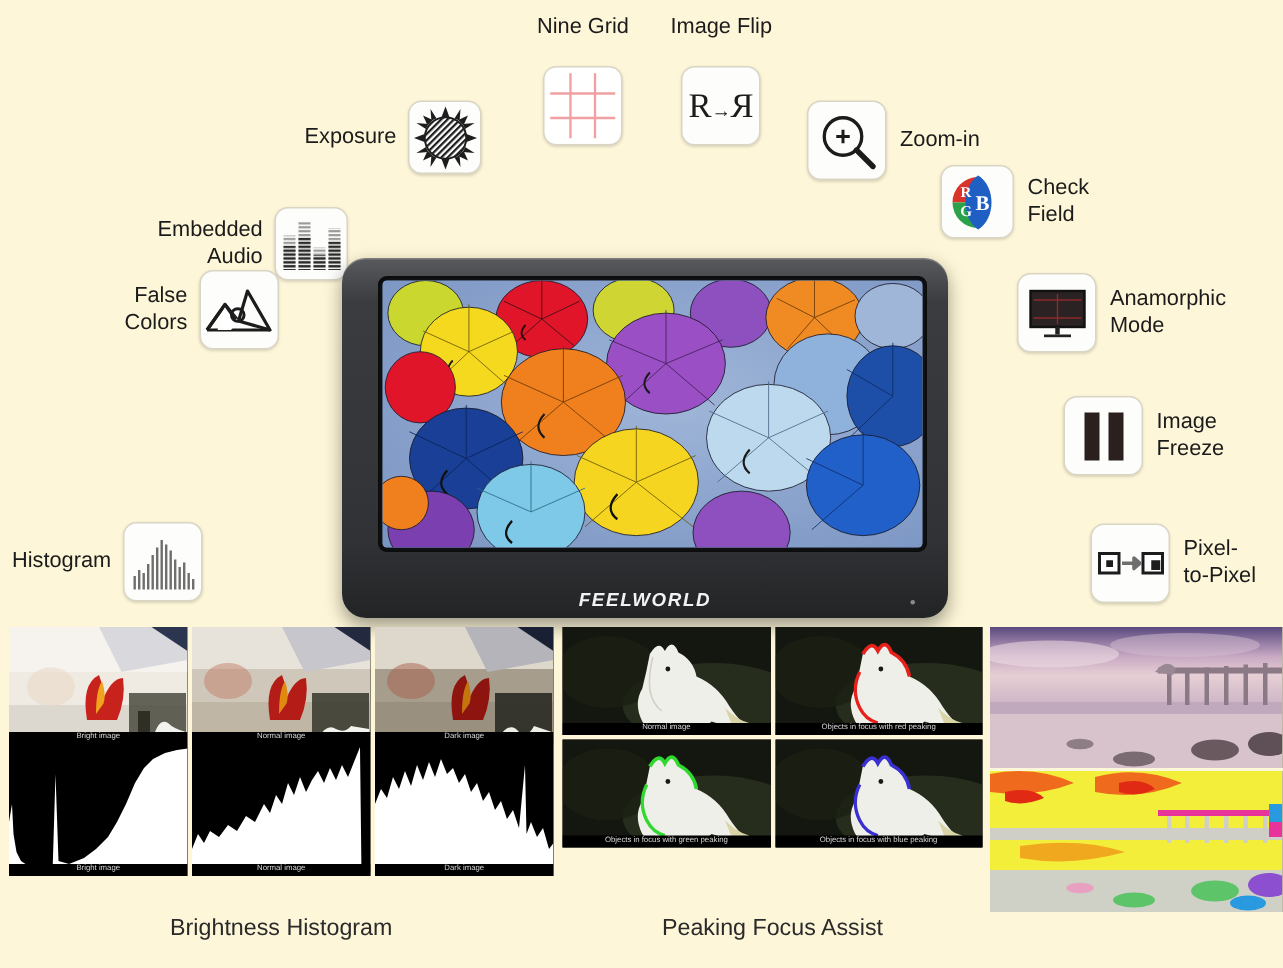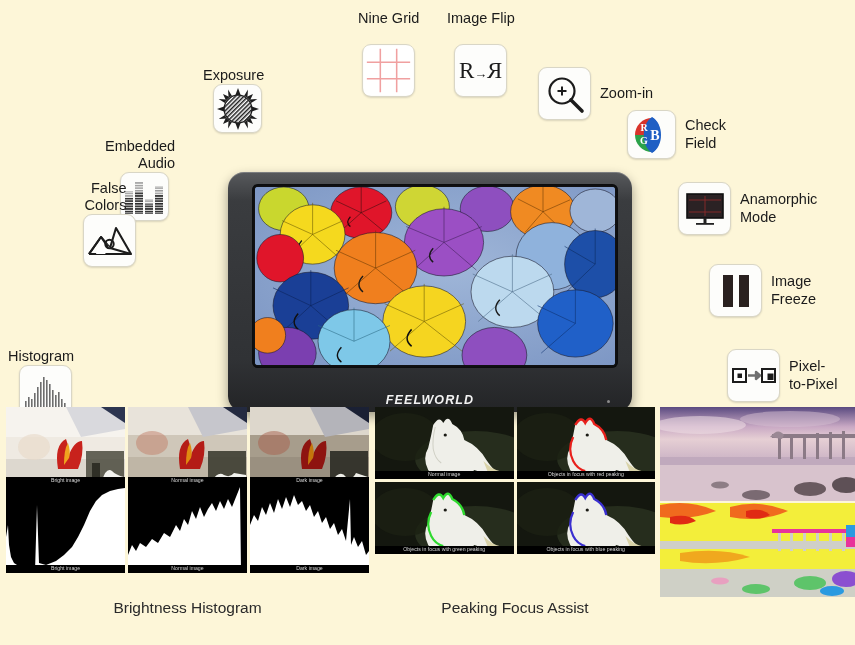--- a/index.html
+++ b/index.html
@@ -7,21 +7,21 @@
     width: 855px; height: 645px;
     background: #fdf6d8;
     font-family: "Liberation Sans", sans-serif;
     overflow: hidden;
     position: relative;
   }
   .stage { position: relative; width: 855px; height: 645px; }
 
   
   .feature { position: absolute; display: flex; align-items: center; }
-  .feature.left { flex-direction: column; }
+  .feature.left { }
   .feature .flabel {
     font-size: 14.5px; color: #1b1b1b; line-height: 1.18;
     white-space: pre-line; text-align: center;
   }
   .feature.left .flabel { margin-right: 8px; text-align: right; }
   .feature.right .flabel { margin-left: 9px; text-align: left; }
   .feature.top .flabel { text-align: center; }
 
   .icobox {
     width: 49px; height: 49px; border-radius: 9px;
@@ -58,21 +58,21 @@
   }
   #brandbar span {
     color: #f2f2f2; font-style: italic; font-weight: bold;
     font-size: 12.5px; letter-spacing: 1.1px;
     font-family: "Liberation Sans", sans-serif;
   }
   .mon-dot { position: absolute; right: 22px; bottom: 9px; width: 3px; height: 3px;
     border-radius: 50%; background: #8b8b8b; }
 
   
-  #bottom { position: absolute; left: 0; top: 407px; width: 855px; height: 162px; padding-left: 45px; }
+  #bottom { position: absolute; left: 0; top: 418px; width: 855px; height: 162px; padding-left: 45px; }
   .panel { position: absolute; top: 0; }
   .panel .caption {
     position: absolute; left: 0; width: 100%; top: 192px;
     text-align: center; font-size: 15.5px; color: #2a2a2a;
   }
   .thumbgrid { display: flex; gap: 3px; }
   .cell { position: relative; background: #000; overflow: hidden; }
   .cell .sublabel {
     position: absolute; left: 0; bottom: 0; width: 100%;
     font-size: 5.2px; color: #d8d8d8; text-align: center;

